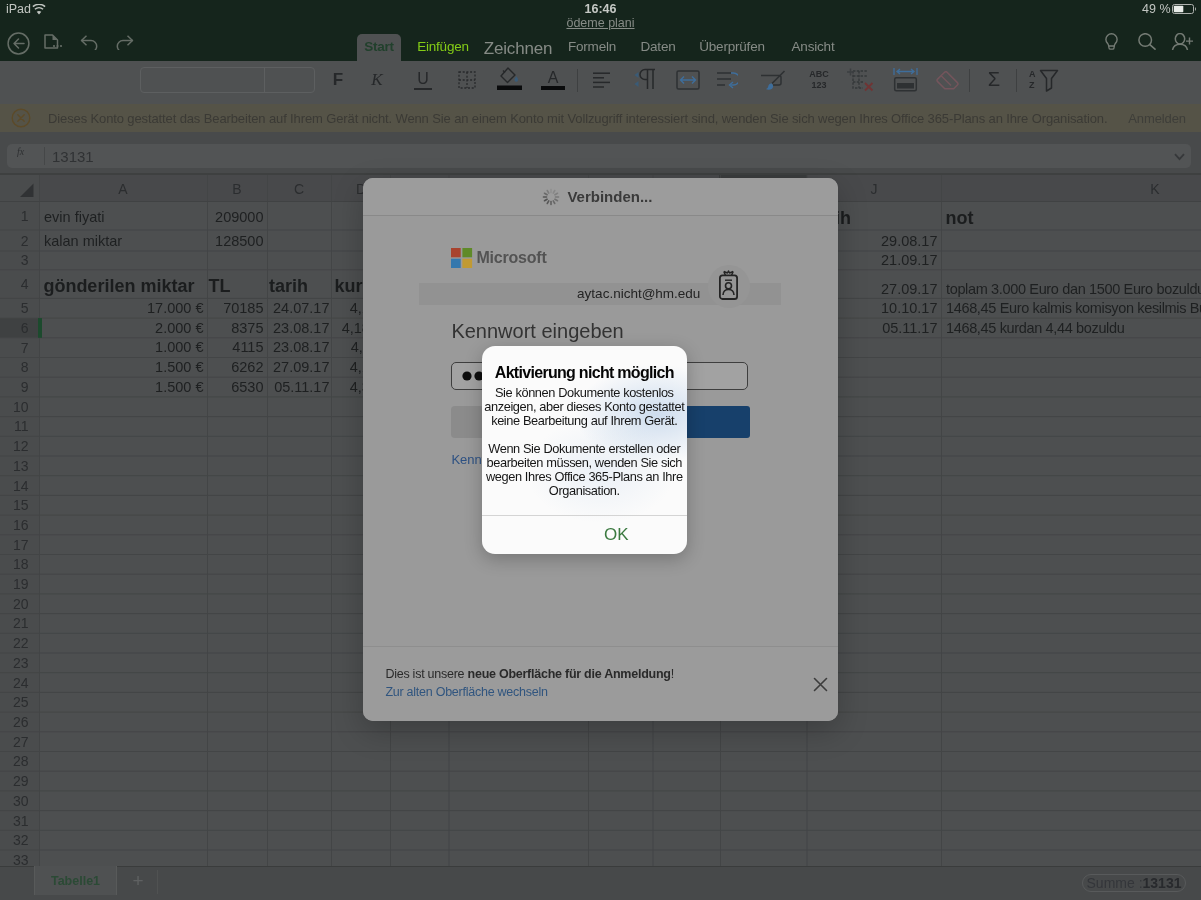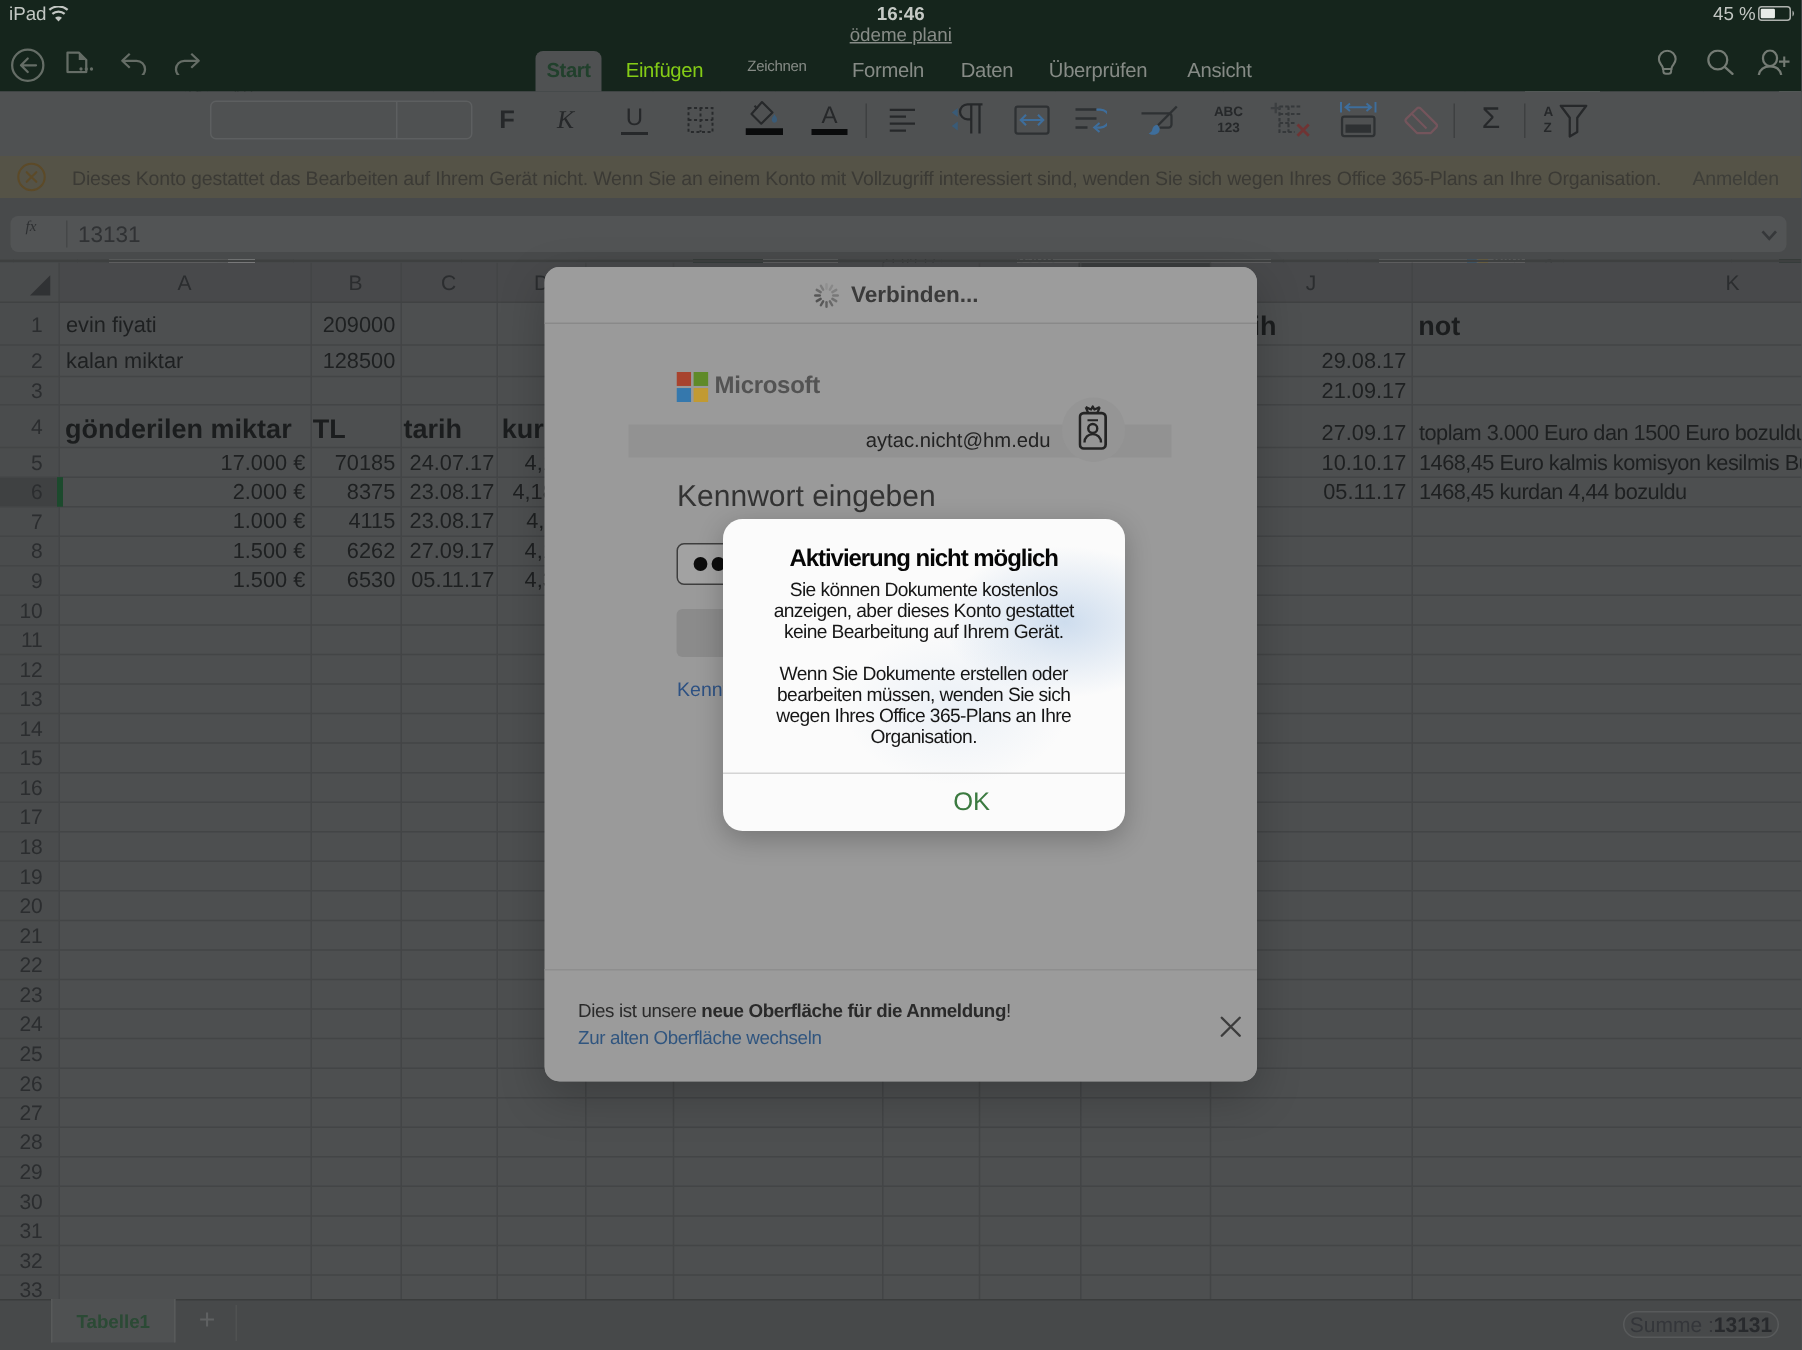--- a/index.html
+++ b/index.html
@@ -13,21 +13,21 @@
 
 <div class="abs" style="left:0;top:0;width:1201px;height:61px;background:#15251C;"></div>
 
 <div class="abs" style="left:6px;top:1.5px;font-size:12.5px;color:#C2C6C2;">iPad</div>
 <svg class="abs" style="left:31.5px;top:3.5px;" width="14" height="11" viewBox="0 0 14 11">
   <path d="M7 10.4 L4.7 7.8 A4 4 0 0 1 9.3 7.8 Z" fill="#C2C6C2"></path>
   <path d="M2.9 5.2 A6.3 6.3 0 0 1 11.1 5.2" stroke="#C2C6C2" stroke-width="1.5" fill="none"></path>
   <path d="M0.9 2.6 A9.3 9.3 0 0 1 13.1 2.6" stroke="#C2C6C2" stroke-width="1.5" fill="none"></path>
 </svg>
 <div class="abs" style="left:0;top:1.5px;width:1201px;text-align:center;font-size:12.5px;font-weight:bold;color:#C5C9C5;">16:46</div>
-<div class="abs" style="left:1142px;top:1.5px;font-size:12.5px;color:#C2C6C2;">45 %</div>
+<div class="abs" style="left:1142px;top:1.5px;font-size:12.5px;color:#C2C6C2;">49 %</div>
 <svg class="abs" style="left:1172px;top:4px;" width="25" height="10" viewBox="0 0 25 10">
   <rect x="0.5" y="0.5" width="21" height="9" rx="2" fill="none" stroke="#AEB2AE"></rect>
   <rect x="1.8" y="1.8" width="9.5" height="6.4" rx="0.8" fill="#E8ECE8"></rect>
   <path d="M23 3 a2.5 2.5 0 0 1 0 4 z" fill="#AEB2AE"></path>
 </svg>
 
 <div class="abs" style="left:0;top:15.5px;width:1201px;text-align:center;font-size:12.5px;color:#878C87;text-decoration:underline;">ödeme plani</div>
 
 <svg class="abs" style="left:6.5px;top:31.5px;" width="23" height="23" viewBox="0 0 23 23">
   <circle cx="11.5" cy="11.5" r="10.4" fill="none" stroke="#656D66" stroke-width="1.5"></circle>
@@ -45,21 +45,21 @@
   <path d="M1.5 5.5 H11 a5.7 5.7 0 0 1 0 11.4 H8" fill="none" stroke="#656D66" stroke-width="1.5"></path>
 </svg>
 <svg class="abs" style="left:116px;top:34.5px;" width="18" height="15" viewBox="0 0 18 15">
   <path d="M11.5 0.8 L16.5 5.5 L11.5 10.2" fill="none" stroke="#656D66" stroke-width="1.5" stroke-linejoin="round"></path>
   <path d="M16.5 5.5 H7 a5.7 5.7 0 0 0 0 11.4 H10" fill="none" stroke="#656D66" stroke-width="1.5"></path>
 </svg>
 
 <div class="abs" style="left:357px;top:34px;width:44px;height:27px;background:#4F5152;border-radius:5px 5px 0 0;"></div>
 <div class="abs" style="left:357px;top:39px;width:44px;text-align:center;font-size:13.5px;letter-spacing:-0.3px;font-weight:bold;color:#21402C;">Start</div>
 <div class="abs" style="top:39px;left:403px;width:80px;text-align:center;font-size:13.5px;letter-spacing:-0.2px;color:#84cc16;">Einfügen</div>
-<div class="abs" style="top:39px;left:478px;width:80px;text-align:center;font-size:10px;letter-spacing:-0.2px;color:#868B86;">Zeichnen</div>
+<div class="abs" style="top:39px;left:478px;width:80px;text-align:center;font-size:17px;letter-spacing:-0.2px;color:#868B86;">Zeichnen</div>
 <div class="abs" style="top:39px;left:552px;width:80px;text-align:center;font-size:13.5px;letter-spacing:-0.2px;color:#868B86;">Formeln</div>
 <div class="abs" style="top:39px;left:618px;width:80px;text-align:center;font-size:13.5px;letter-spacing:-0.2px;color:#868B86;">Daten</div>
 <div class="abs" style="top:39px;left:692px;width:80px;text-align:center;font-size:13.5px;letter-spacing:-0.2px;color:#868B86;">Überprüfen</div>
 <div class="abs" style="top:39px;left:773px;width:80px;text-align:center;font-size:13.5px;letter-spacing:-0.2px;color:#868B86;">Ansicht</div>
 
 <svg class="abs" style="left:1104.5px;top:33px;" width="13" height="17" viewBox="0 0 13 17">
   <path d="M6.5 0.8 a5.6 5.6 0 0 1 5.6 5.6 c0 2.2-1.2 3.3-2 4.4-.5.7-.7 1.4-.8 2.2 h-5.6 c-.1-.8-.3-1.5-.8-2.2-.8-1.1-2-2.2-2-4.4 a5.6 5.6 0 0 1 5.6-5.6 Z" fill="none" stroke="#747B74" stroke-width="1.4"></path>
   <path d="M3.9 13 v1.6 a1.7 1.7 0 0 0 1.7 1.6 h1.8 a1.7 1.7 0 0 0 1.7-1.6 V13" fill="none" stroke="#747B74" stroke-width="1.3"></path>
 </svg>
 <svg class="abs" style="left:1137.5px;top:32.5px;" width="18" height="17" viewBox="0 0 18 17">
@@ -399,21 +399,21 @@
   <div class="abs" style="left:88px;top:274px;font-size:13px;color:#2D5183;">Kennwort vergessen</div>
 
   <div class="abs" style="left:0;top:468.3px;width:100%;height:75px;background:#9B9B9B;border-top:1px solid #8E8E8E;box-sizing:border-box;"></div>
   <div class="abs" style="left:22px;top:489.5px;font-size:12.5px;letter-spacing:-0.25px;color:#2A2A2A;">Dies ist unsere <b>neue Oberfläche für die Anmeldung</b>!</div>
   <div class="abs" style="left:22px;top:507.5px;font-size:12.5px;letter-spacing:-0.25px;color:#30557F;">Zur alten Oberfläche wechseln</div>
   <svg class="abs" style="left:450px;top:499.5px;" width="15" height="15" viewBox="0 0 15 15">
     <path d="M1.5 1.5 L13.5 13.5 M13.5 1.5 L1.5 13.5" stroke="#3C3C3C" stroke-width="1.6" stroke-linecap="round"></path>
   </svg>
 </div>
 
-<div class="abs" style="left:481.8px;top:346px;width:268px;height:207.6px;border-radius:13px;box-shadow:0 5px 18px rgba(0,0,0,0.24);
+<div class="abs" style="left:481.8px;top:346px;width:205px;height:207.6px;border-radius:13px;box-shadow:0 5px 18px rgba(0,0,0,0.24);
      background:radial-gradient(115px 72px at 85% 33%, rgba(118,162,212,0.34), rgba(118,162,212,0) 70%), radial-gradient(100px 70px at 58% 60%, rgba(118,162,212,0.12), rgba(118,162,212,0) 75%), #FBFBFB;">
   <div class="abs" style="left:0;top:18px;width:100%;text-align:center;font-size:16px;letter-spacing:-0.7px;font-weight:bold;color:#060606;">Aktivierung nicht möglich</div>
   <div class="abs" style="left:0;top:40px;width:100%;text-align:center;font-size:12.8px;letter-spacing:-0.4px;line-height:14px;color:#161616;">
     Sie können Dokumente kostenlos<br>anzeigen, aber dieses Konto gestattet<br>keine Bearbeitung auf Ihrem Gerät.<br><br>
     Wenn Sie Dokumente erstellen oder<br>bearbeiten müssen, wenden Sie sich<br>wegen Ihres Office 365-Plans an Ihre<br>Organisation.
   </div>
   <div class="abs" style="left:0;top:169px;width:100%;height:1px;background:#D4D4D4;"></div>
   <div class="abs" style="left:0;top:179px;width:100%;text-align:center;font-size:17px;color:#3B7A40;padding-left:32px;">OK</div>
 </div>
 

